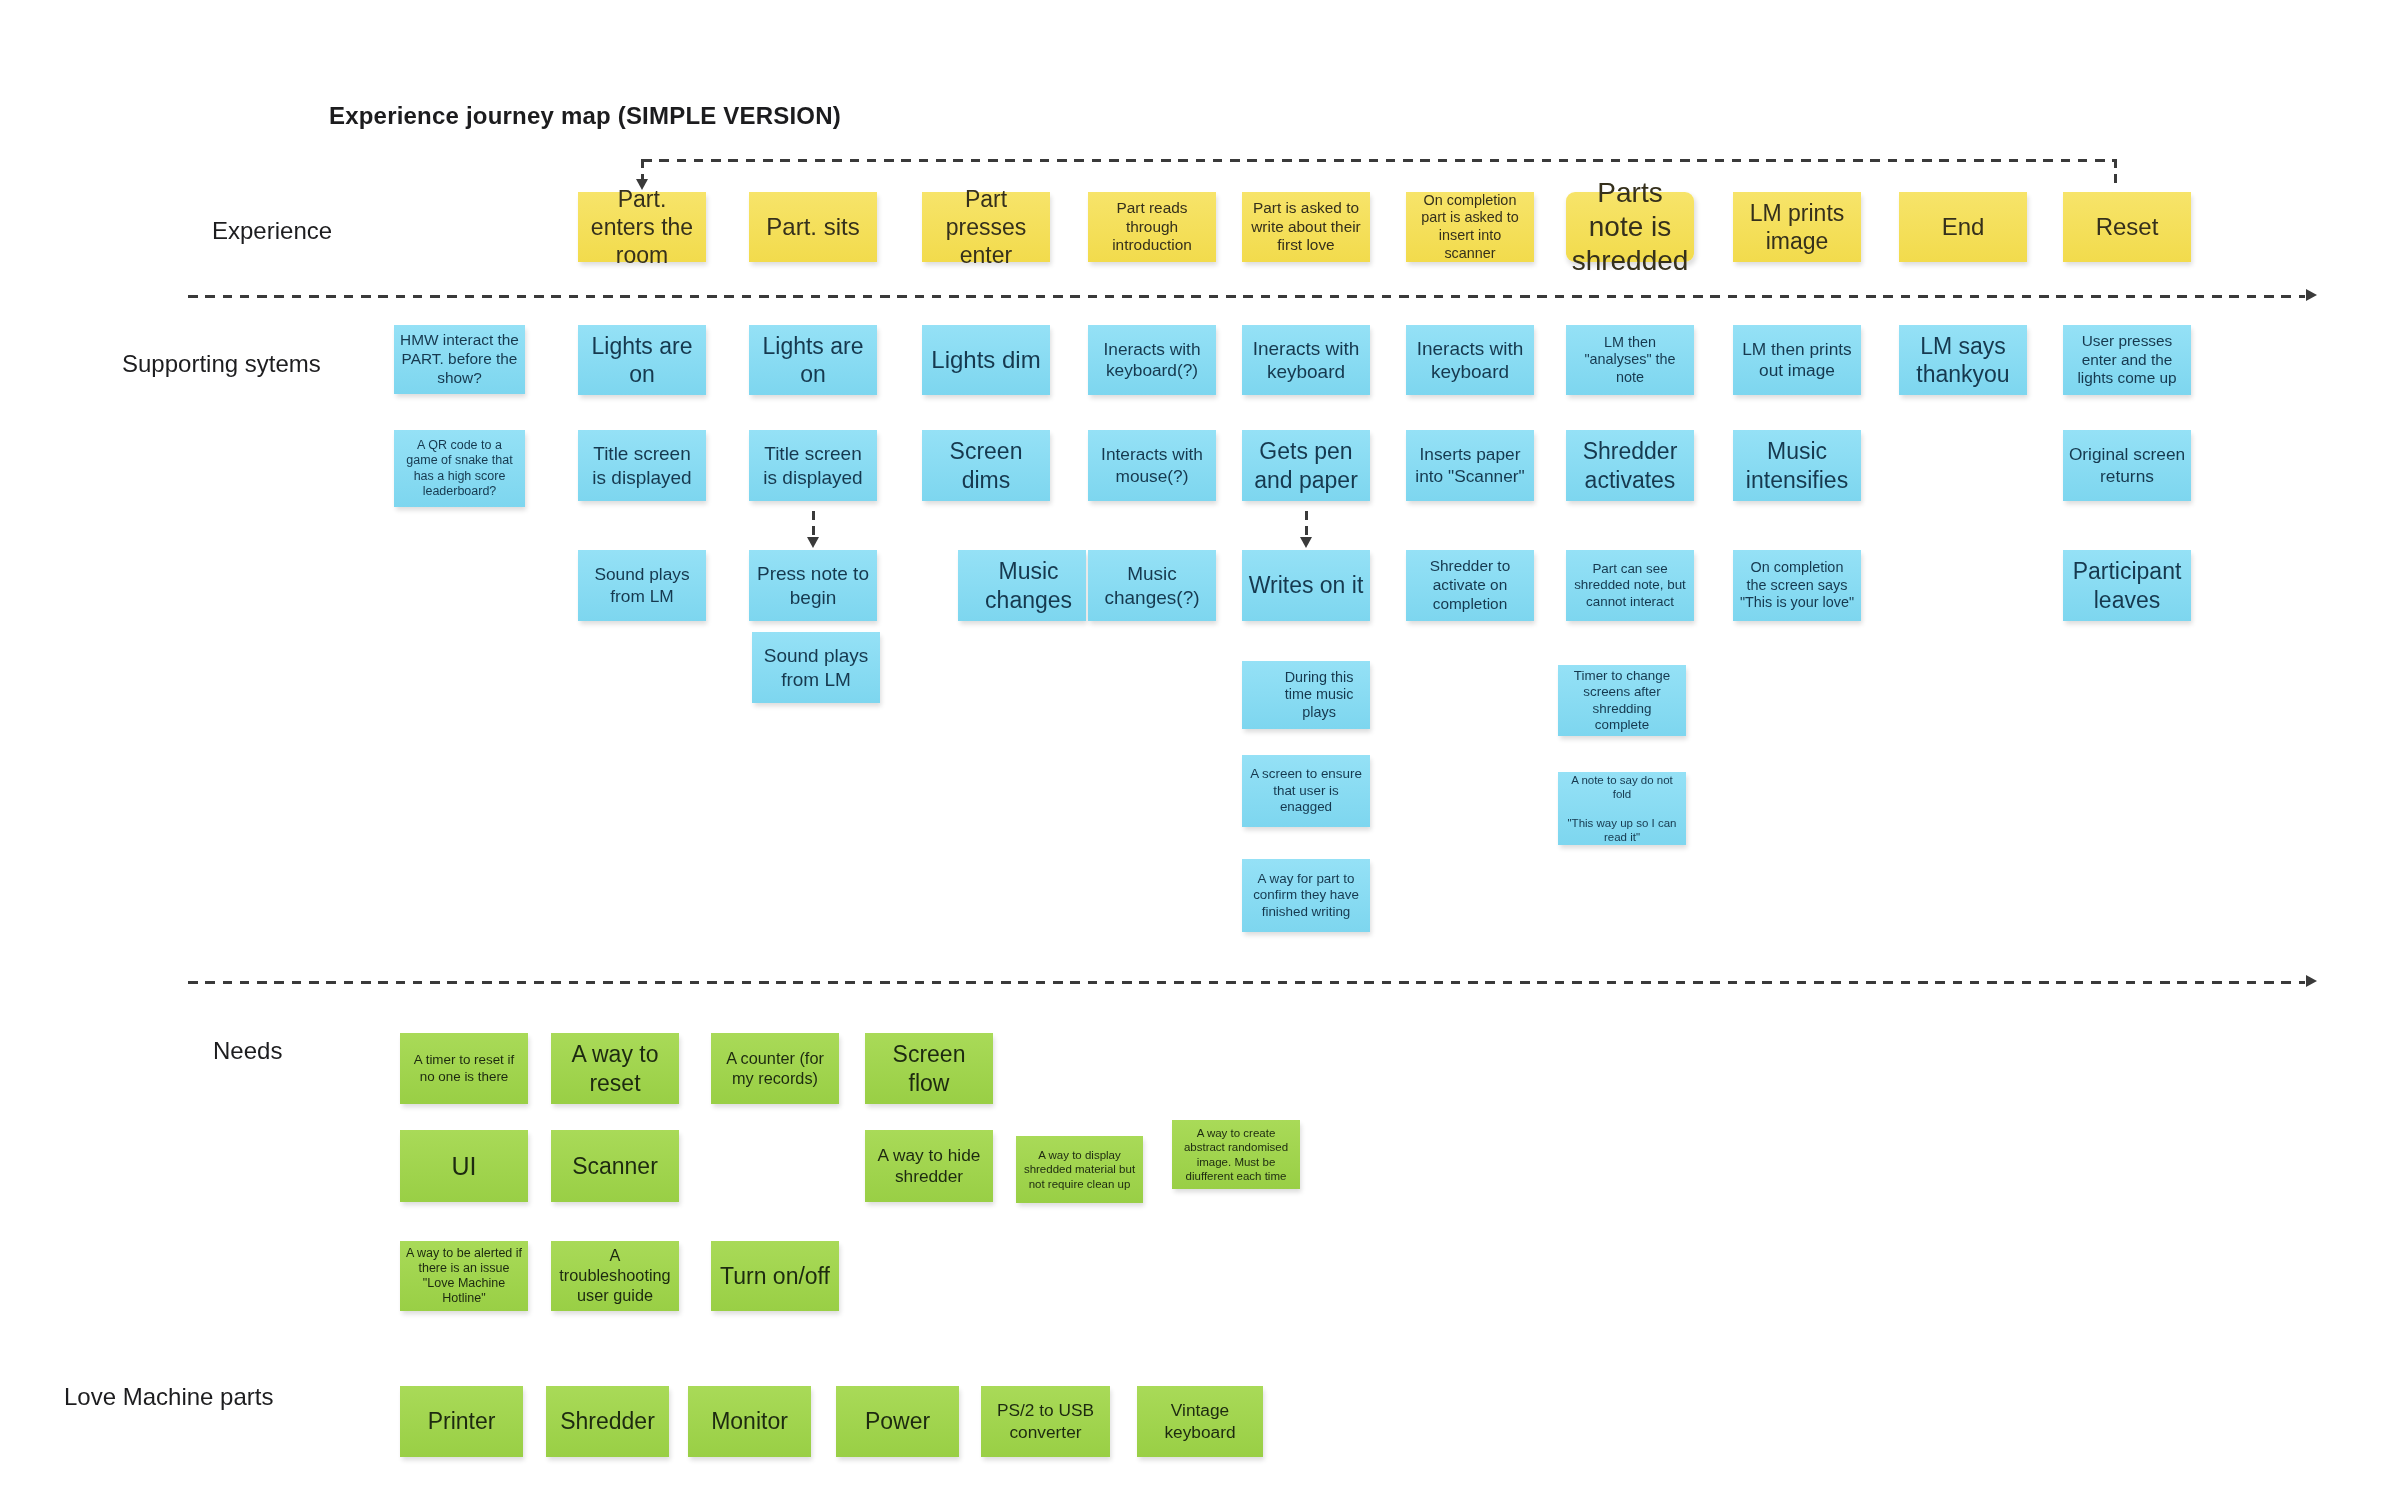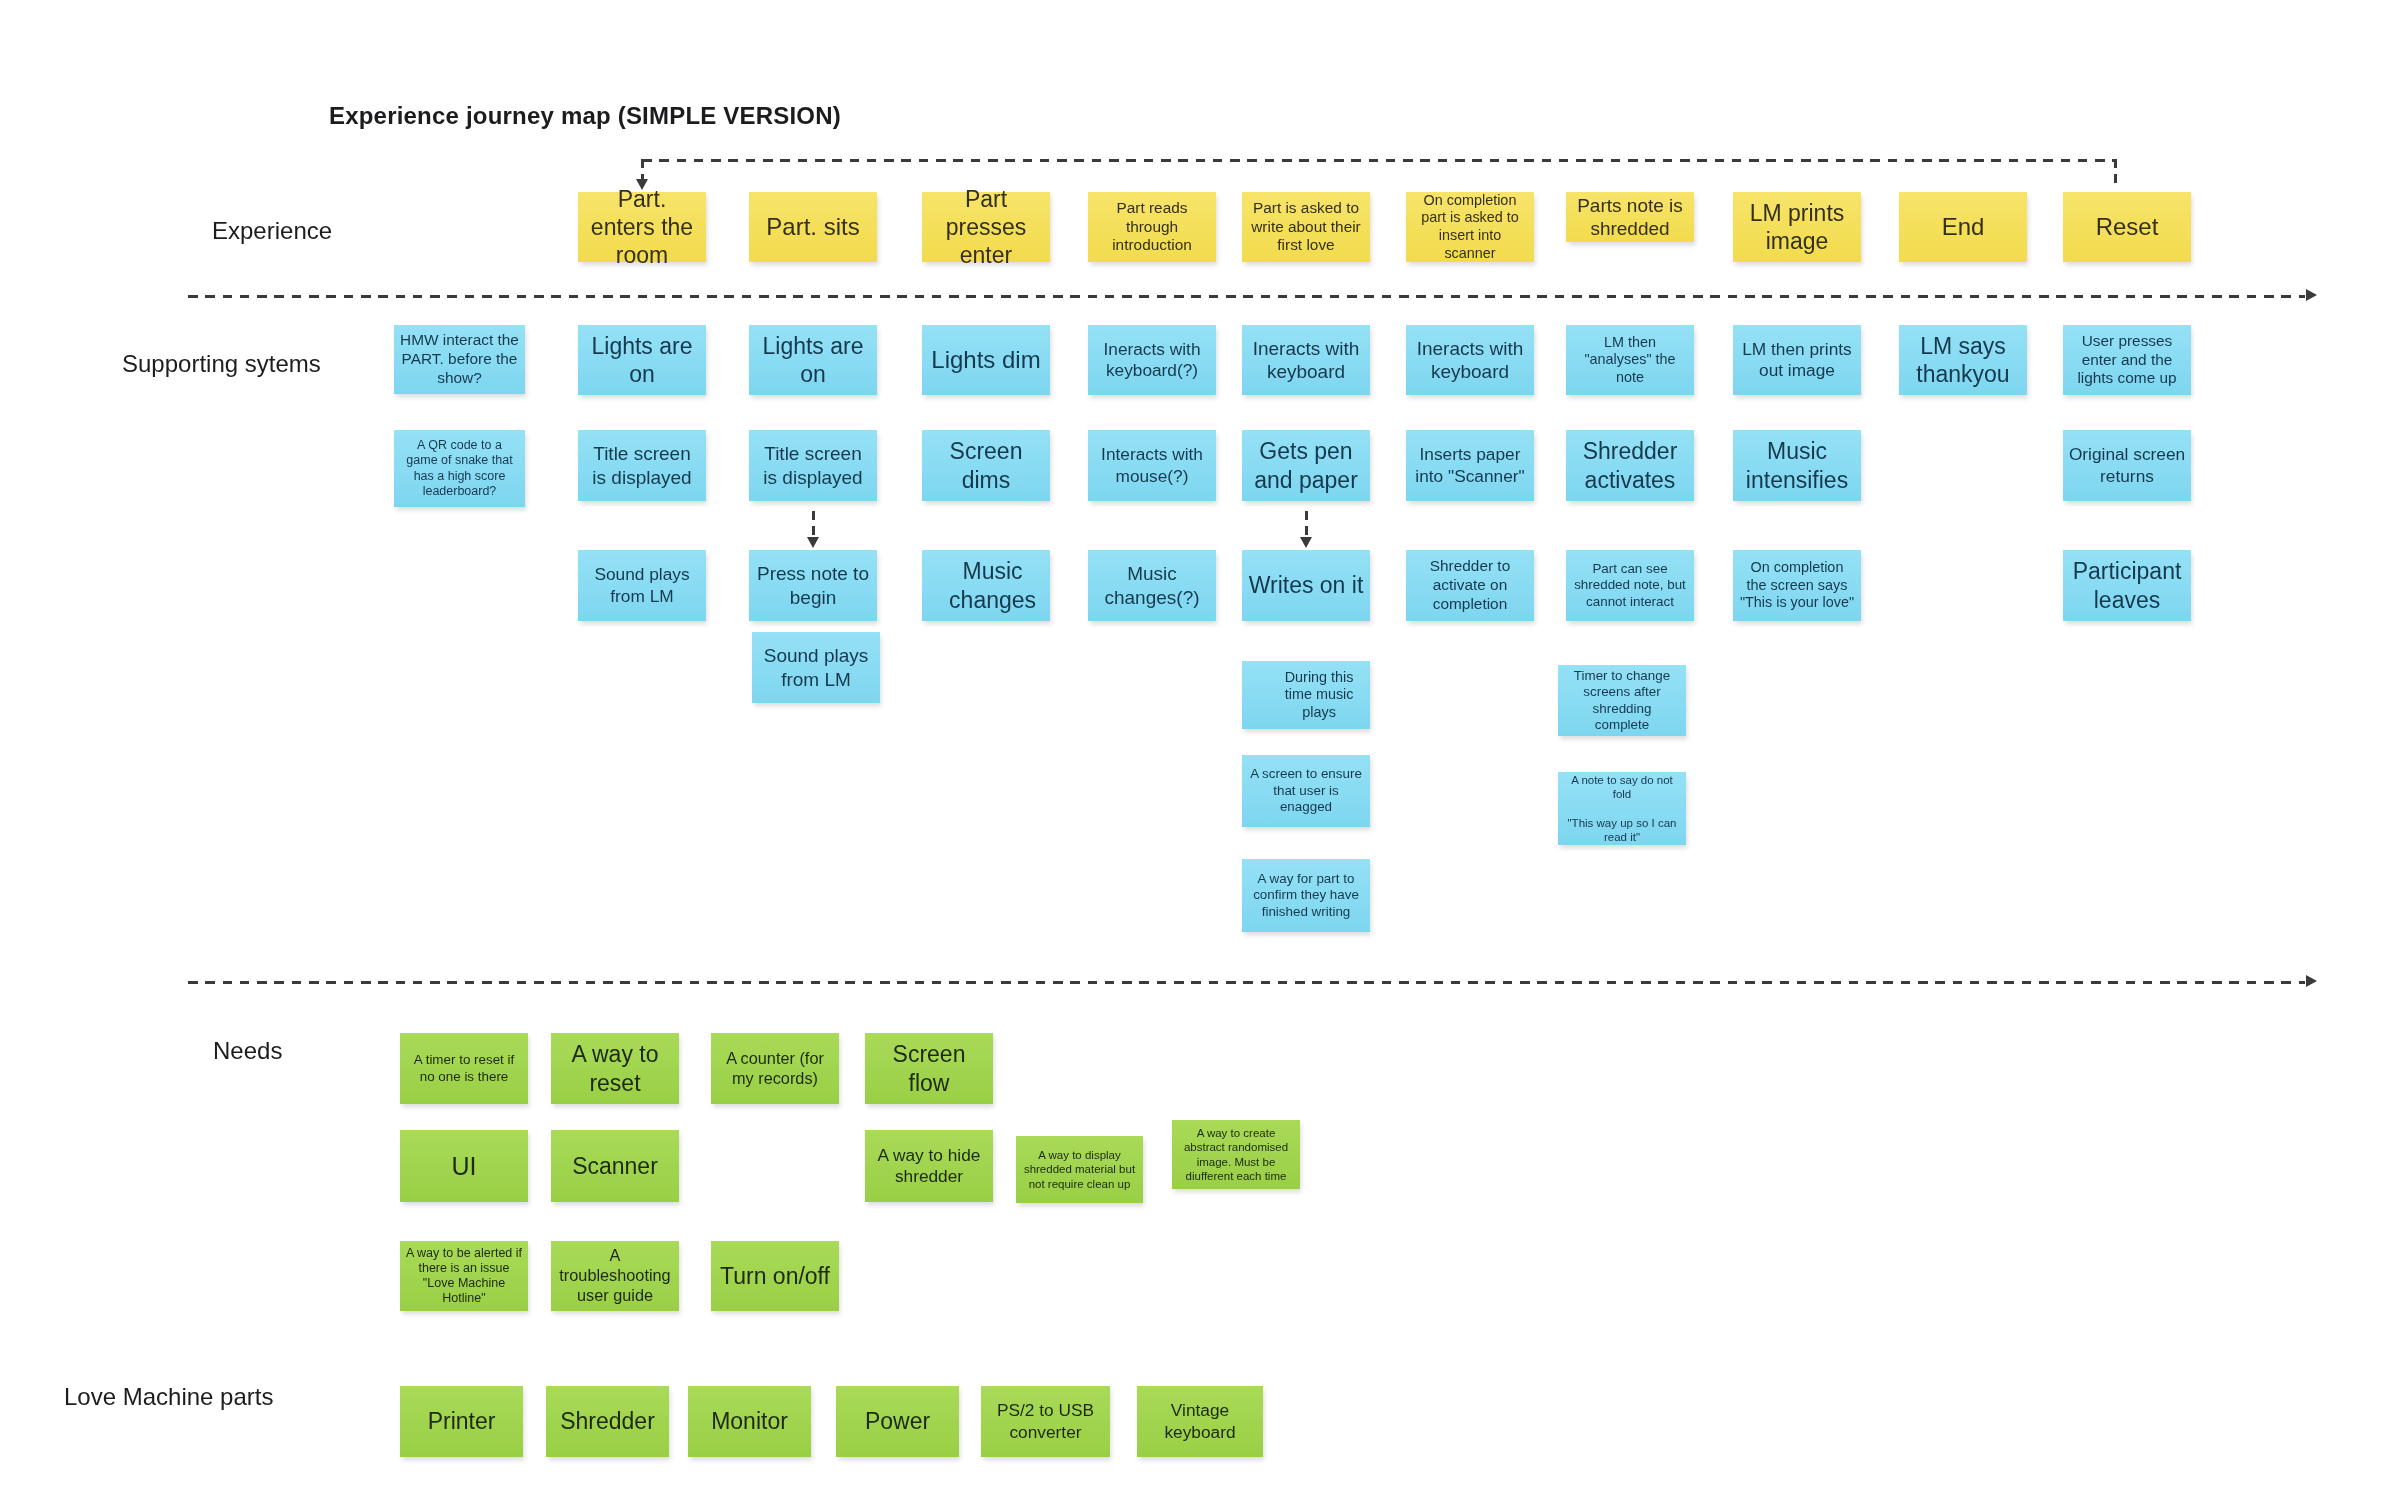--- a/index.html
+++ b/index.html
@@ -64,21 +64,21 @@
   <div class="arrow-down" style="left:807px;top:537px;"></div>
   <div class="vdash" style="left:1305px;top:511px;height:27px;"></div>
   <div class="arrow-down" style="left:1300px;top:537px;"></div>
 
 <div class="note yellow" style="left: 578px; top: 192px; width: 128px; height: 70px; font-size: 23px;">Part. enters the room</div>
     <div class="note yellow" style="left: 749px; top: 192px; width: 128px; height: 70px; font-size: 24px;">Part. sits</div>
     <div class="note yellow" style="left: 922px; top: 192px; width: 128px; height: 70px; font-size: 23px;">Part presses enter</div>
     <div class="note yellow" style="left: 1088px; top: 192px; width: 128px; height: 70px; font-size: 15.4px;">Part reads through introduction</div>
     <div class="note yellow" style="left: 1242px; top: 192px; width: 128px; height: 70px; font-size: 15.4px;">Part is asked to write about their first love</div>
     <div class="note yellow" style="left: 1406px; top: 192px; width: 128px; height: 70px; font-size: 14.4px;">On completion part is asked to insert into scanner</div>
-    <div class="note yellow" style="left: 1566px; top: 192px; width: 128px; height: 50px; font-size: 19px;">Parts note is shredded</div>
+    <div class="note yellow" style="left: 1566px; top: 192px; width: 128px; height: 70px; font-size: 28px; border-radius: 9px;">Parts note is shredded</div>
     <div class="note yellow" style="left: 1733px; top: 192px; width: 128px; height: 70px; font-size: 23px;">LM prints image</div>
     <div class="note yellow" style="left: 1899px; top: 192px; width: 128px; height: 70px; font-size: 24px;">End</div>
     <div class="note yellow" style="left: 2063px; top: 192px; width: 128px; height: 70px; font-size: 24px;">Reset</div>
     <div class="note blue" style="left: 394px; top: 325px; width: 131px; height: 69px; font-size: 15.4px; text-align: center;">HMW interact the PART. before the show?</div>
     <div class="note blue" style="left: 394px; top: 430px; width: 131px; height: 77px; font-size: 12.5px;">A QR code to a game of snake that has a high score leaderboard?</div>
     <div class="note blue" style="left: 578px; top: 325px; width: 128px; height: 70px; font-size: 23px;">Lights are on</div>
     <div class="note blue" style="left: 749px; top: 325px; width: 128px; height: 70px; font-size: 23px;">Lights are on</div>
     <div class="note blue" style="left: 922px; top: 325px; width: 128px; height: 70px; font-size: 24px;">Lights dim</div>
     <div class="note blue" style="left: 1088px; top: 325px; width: 128px; height: 70px; font-size: 17.3px;">Ineracts with keyboard(?)</div>
     <div class="note blue" style="left: 1242px; top: 325px; width: 128px; height: 70px; font-size: 19px;">Ineracts with keyboard</div>
@@ -91,21 +91,21 @@
     <div class="note blue" style="left: 749px; top: 430px; width: 128px; height: 71px; font-size: 19px;">Title screen is displayed</div>
     <div class="note blue" style="left: 922px; top: 430px; width: 128px; height: 71px; font-size: 23px;">Screen dims</div>
     <div class="note blue" style="left: 1088px; top: 430px; width: 128px; height: 71px; font-size: 17.3px;">Interacts with mouse(?)</div>
     <div class="note blue" style="left: 1242px; top: 430px; width: 128px; height: 71px; font-size: 23px;">Gets pen and paper</div>
     <div class="note blue" style="left: 1406px; top: 430px; width: 128px; height: 71px; font-size: 17.3px;">Inserts paper into "Scanner"</div>
     <div class="note blue" style="left: 1566px; top: 430px; width: 128px; height: 71px; font-size: 23px;">Shredder activates</div>
     <div class="note blue" style="left: 1733px; top: 430px; width: 128px; height: 71px; font-size: 23px;">Music intensifies</div>
     <div class="note blue" style="left: 2063px; top: 430px; width: 128px; height: 71px; font-size: 17.3px;">Original screen returns</div>
     <div class="note blue" style="left: 578px; top: 550px; width: 128px; height: 71px; font-size: 17.3px;">Sound plays from LM</div>
     <div class="note blue" style="left: 749px; top: 550px; width: 128px; height: 71px; font-size: 19px;">Press note to begin</div>
-    <div class="note blue" style="left: 922px; top: 550px; width: 128px; height: 71px; font-size: 23px; padding-left: 19px;">Music changes</div>
+    <div class="note blue" style="left: 958px; top: 550px; width: 128px; height: 71px; font-size: 23px; padding-left: 19px;">Music changes</div>
     <div class="note blue" style="left: 1088px; top: 550px; width: 128px; height: 71px; font-size: 19px;">Music changes(?)</div>
     <div class="note blue" style="left: 1242px; top: 550px; width: 128px; height: 71px; font-size: 23px;">Writes on it</div>
     <div class="note blue" style="left: 1406px; top: 550px; width: 128px; height: 71px; font-size: 15.4px;">Shredder to activate on completion</div>
     <div class="note blue" style="left: 1566px; top: 550px; width: 128px; height: 71px; font-size: 13.4px;">Part can see shredded note, but cannot interact</div>
     <div class="note blue" style="left: 1733px; top: 550px; width: 128px; height: 71px; font-size: 14.4px;">On completion the screen says "This is your love"</div>
     <div class="note blue" style="left: 2063px; top: 550px; width: 128px; height: 71px; font-size: 23px;">Participant leaves</div>
     <div class="note blue" style="left: 752px; top: 632px; width: 128px; height: 71px; font-size: 19px;">Sound plays from LM</div>
     <div class="note blue" style="left: 1242px; top: 661px; width: 128px; height: 68px; font-size: 14.4px; padding-left: 32px;">During this time music plays</div>
     <div class="note blue" style="left: 1558px; top: 665px; width: 128px; height: 71px; font-size: 13.4px;">Timer to change screens after shredding complete</div>
     <div class="note blue" style="left: 1242px; top: 755px; width: 128px; height: 72px; font-size: 13.4px;">A screen to ensure that user is enagged</div>

